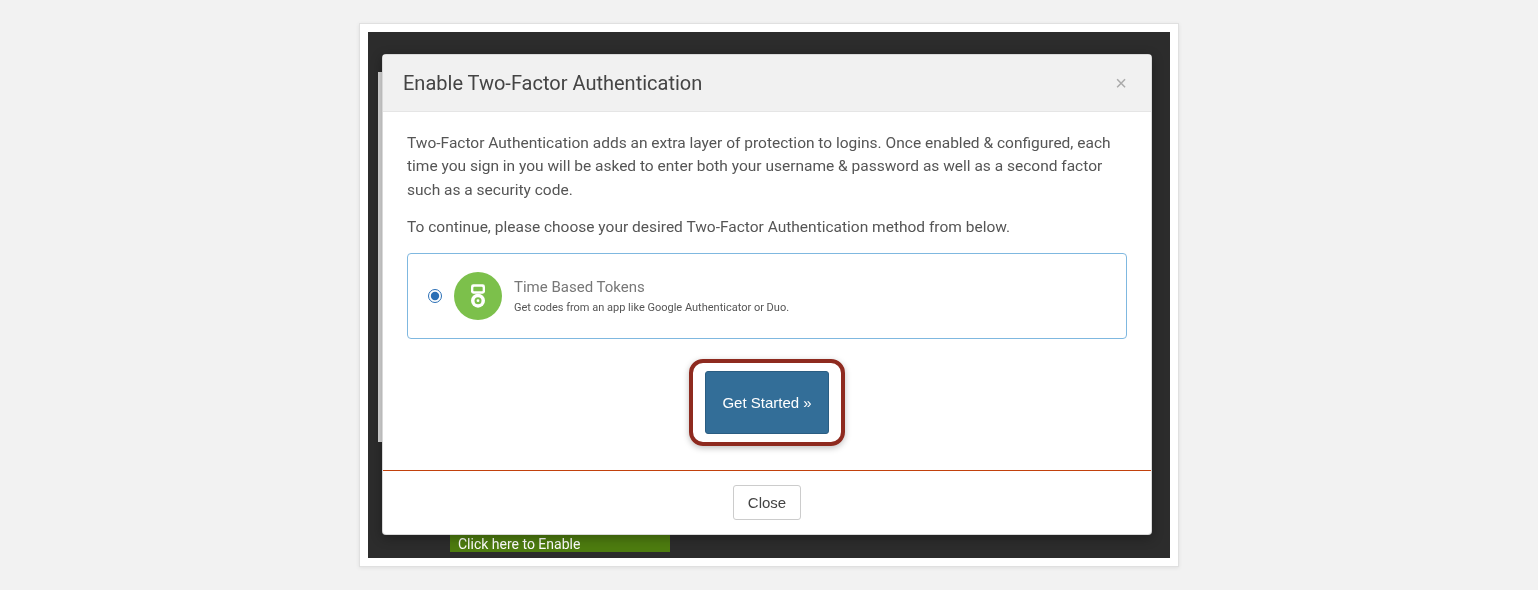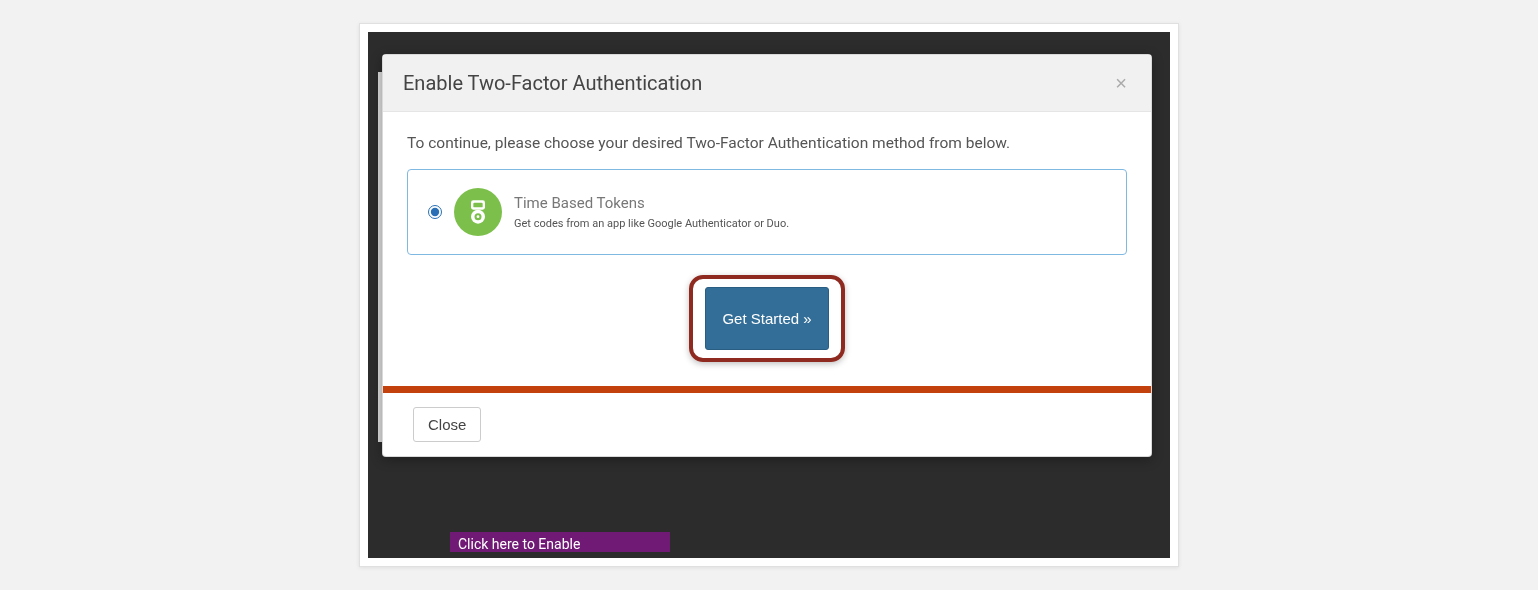--- a/index.html
+++ b/index.html
@@ -33,21 +33,21 @@
     width: 6px;
     height: 370px;
     background: #d9d9d9;
   }
   .bg-green {
     position: absolute;
     left: 82px;
     bottom: 6px;
     width: 220px;
     height: 20px;
-    background: #701a75;
+    background: #4d7c0f;
     color: #fff;
     font-size: 14px;
     line-height: 24px;
     padding-left: 8px;
     white-space: nowrap;
   }
   .modal {
     position: absolute;
     left: 14px;
     top: 22px;
@@ -139,24 +139,24 @@
   .btn-primary {
     background: #336e98;
     color: #fff;
     border: 1px solid #2a5d82;
     border-radius: 3px;
     padding: 22px 16px;
     font-size: 15px;
     cursor: pointer;
   }
   .modal-footer {
-    border-top: 7px solid #c2410c;
-    padding: 14px 30px;
-    display: flex;
-    justify-content: flex-start;
+    border-top: 1px solid #c2410c;
+    padding: 14px 18px;
+    display: flex;
+    justify-content: center;
   }
   .btn-default {
     background: #fff;
     border: 1px solid #ccc;
     border-radius: 3px;
     padding: 8px 14px;
     font-size: 15px;
     color: #444;
     cursor: pointer;
   }
@@ -169,20 +169,21 @@
     <div class="bg-strip"></div>
     <div class="bg-green">Click here to Enable</div>
 
     <div class="modal">
       <div class="modal-header">
         <div class="modal-title">Enable Two-Factor Authentication</div>
         <button class="close-x">×</button>
       </div>
 
       <div class="modal-body">
+        <p>Two-Factor Authentication adds an extra layer of protection to logins. Once enabled &amp; configured, each time you sign in you will be asked to enter both your username &amp; password as well as a second factor such as a security code.</p>
         <p>To continue, please choose your desired Two-Factor Authentication method from below.</p>
 
         <label class="option-card">
           <input type="radio" class="option-radio" checked="" style="">
           <span class="option-icon">
             <svg width="28" height="28" viewBox="0 0 24 24" fill="none">
               <rect x="6" y="2" width="12" height="8" rx="2" fill="#ffffff"></rect>
               <rect x="8" y="4" width="8" height="4" rx="1" fill="#7cc04b"></rect>
               <circle cx="12" cy="16" r="6" fill="#ffffff"></circle>
               <circle cx="12" cy="16" r="3" fill="#7cc04b"></circle>

